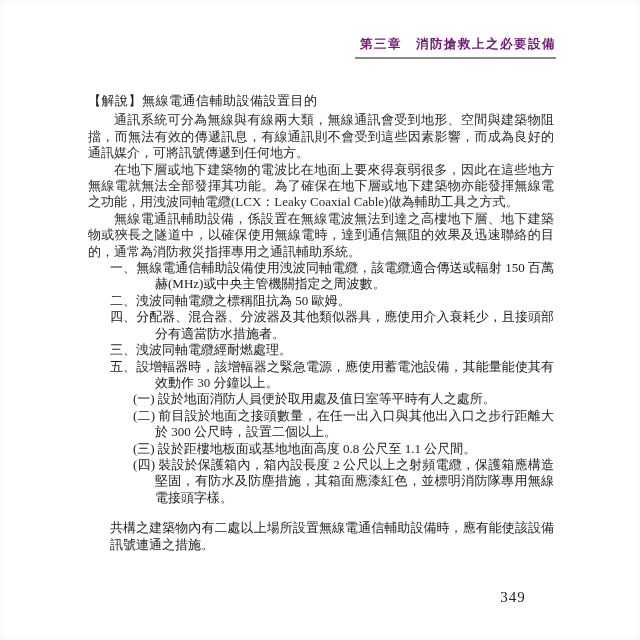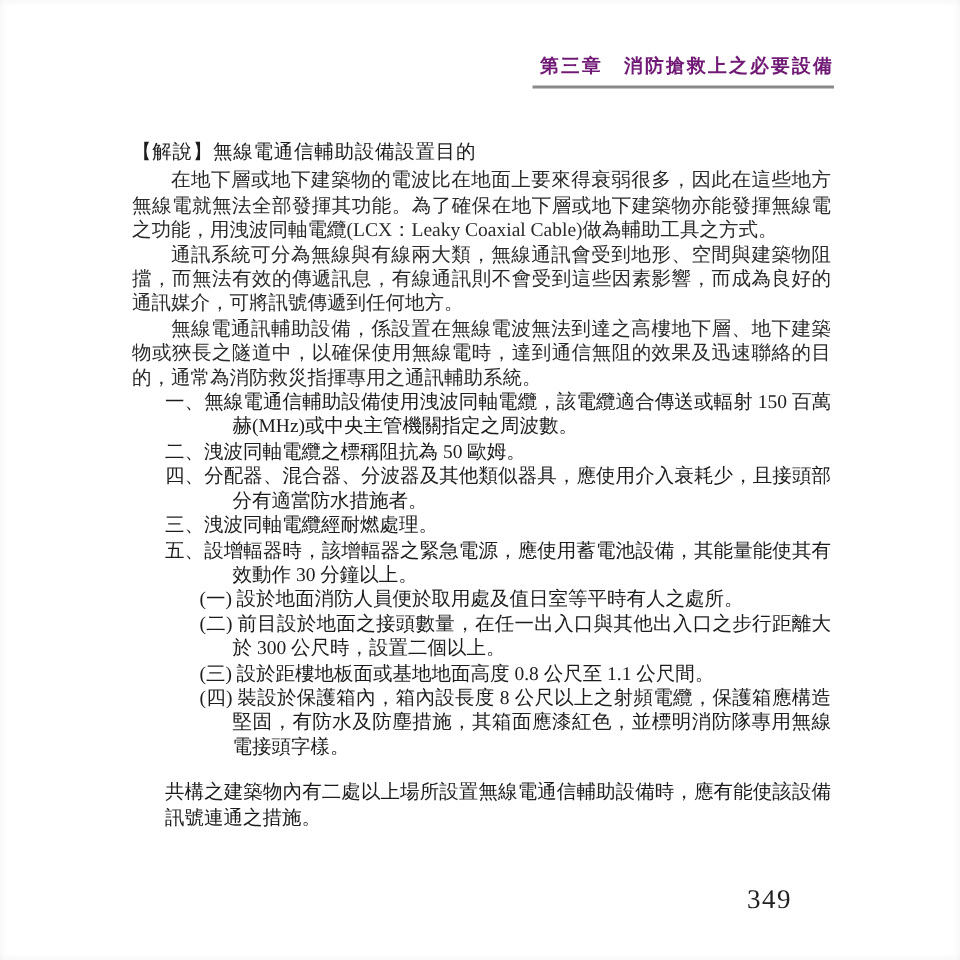--- a/index.html
+++ b/index.html
@@ -63,59 +63,59 @@
   }
   .sub-label { margin-right:3px; }
   .closing-para {
     margin:14px 0 0 22px;
     text-indent:0;
   }
   .page-number {
     position:absolute;
     top:589px; left:463px; width:100px;
     text-align:center;
-    font-size:18px;
+    font-size:15px;
     letter-spacing:1px;
     color:#222;
   }
 </style>
 </head>
 <body>
 
 <div class="page">
 
   <div class="chapter-head">第三章　消防搶救上之必要設備</div>
 
   <div class="body-block">
 
     <h2 class="kaishu-heading">【解說】無線電通信輔助設備設置目的</h2>
 
+    <p class="expl-para">通訊系統可分為無線與有線兩大類，無線通訊會受到地形、空間與建築物阻擋，而無法有效的傳遞訊息，有線通訊則不會受到這些因素影響，而成為良好的通訊媒介，可將訊號傳遞到任何地方。</p>
     <p class="expl-para">在地下層或地下建築物的電波比在地面上要來得衰弱很多，因此在這些地方無線電就無法全部發揮其功能。為了確保在地下層或地下建築物亦能發揮無線電之功能，用洩波同軸電纜(LCX：Leaky Coaxial Cable)做為輔助工具之方式。</p>
-    <p class="expl-para">通訊系統可分為無線與有線兩大類，無線通訊會受到地形、空間與建築物阻擋，而無法有效的傳遞訊息，有線通訊則不會受到這些因素影響，而成為良好的通訊媒介，可將訊號傳遞到任何地方。</p>
     <p class="expl-para">無線電通訊輔助設備，係設置在無線電波無法到達之高樓地下層、地下建築物或狹長之隧道中，以確保使用無線電時，達到通信無阻的效果及迅速聯絡的目的，通常為消防救災指揮專用之通訊輔助系統。</p>
 
 
     <p class="law-item"><span>一、</span><span>無線電通信輔助設備使用洩波同軸電纜，該電纜適合傳送或輻射 150 百萬赫(MHz)或中央主管機關指定之周波數。</span></p>
 
     <p class="law-item"><span>二、</span><span>洩波同軸電纜之標稱阻抗為 50 歐姆。</span></p>
 
     <p class="law-item"><span>四、</span><span>分配器、混合器、分波器及其他類似器具，應使用介入衰耗少，且接頭部分有適當防水措施者。</span></p>
 
     <p class="law-item"><span>三、</span><span>洩波同軸電纜經耐燃處理。</span></p>
 
     <p class="law-item"><span>五、</span><span>設增輻器時，該增輻器之緊急電源，應使用蓄電池設備，其能量能使其有效動作 30 分鐘以上。</span></p>
 
 
     <p class="law-subitem"><span class="sub-label">(一)</span><span>設於地面消防人員便於取用處及值日室等平時有人之處所。</span></p>
 
     <p class="law-subitem"><span class="sub-label">(二)</span><span>前目設於地面之接頭數量，在任一出入口與其他出入口之步行距離大於 300 公尺時，設置二個以上。</span></p>
 
     <p class="law-subitem"><span class="sub-label">(三)</span><span>設於距樓地板面或基地地面高度 0.8 公尺至 1.1 公尺間。</span></p>
 
-    <p class="law-subitem"><span class="sub-label">(四)</span><span>裝設於保護箱內，箱內設長度 8 公尺以上之射頻電纜，保護箱應構造堅固，有防水及防塵措施，其箱面應漆紅色，並標明消防隊專用無線電接頭字樣。</span></p>
+    <p class="law-subitem"><span class="sub-label">(四)</span><span>裝設於保護箱內，箱內設長度 2 公尺以上之射頻電纜，保護箱應構造堅固，有防水及防塵措施，其箱面應漆紅色，並標明消防隊專用無線電接頭字樣。</span></p>
 
     <p class="closing-para">共構之建築物內有二處以上場所設置無線電通信輔助設備時，應有能使該設備訊號連通之措施。</p>
 
   </div>
 
   <div class="page-number">349</div>
 
 </div>
 
 </body></html>

